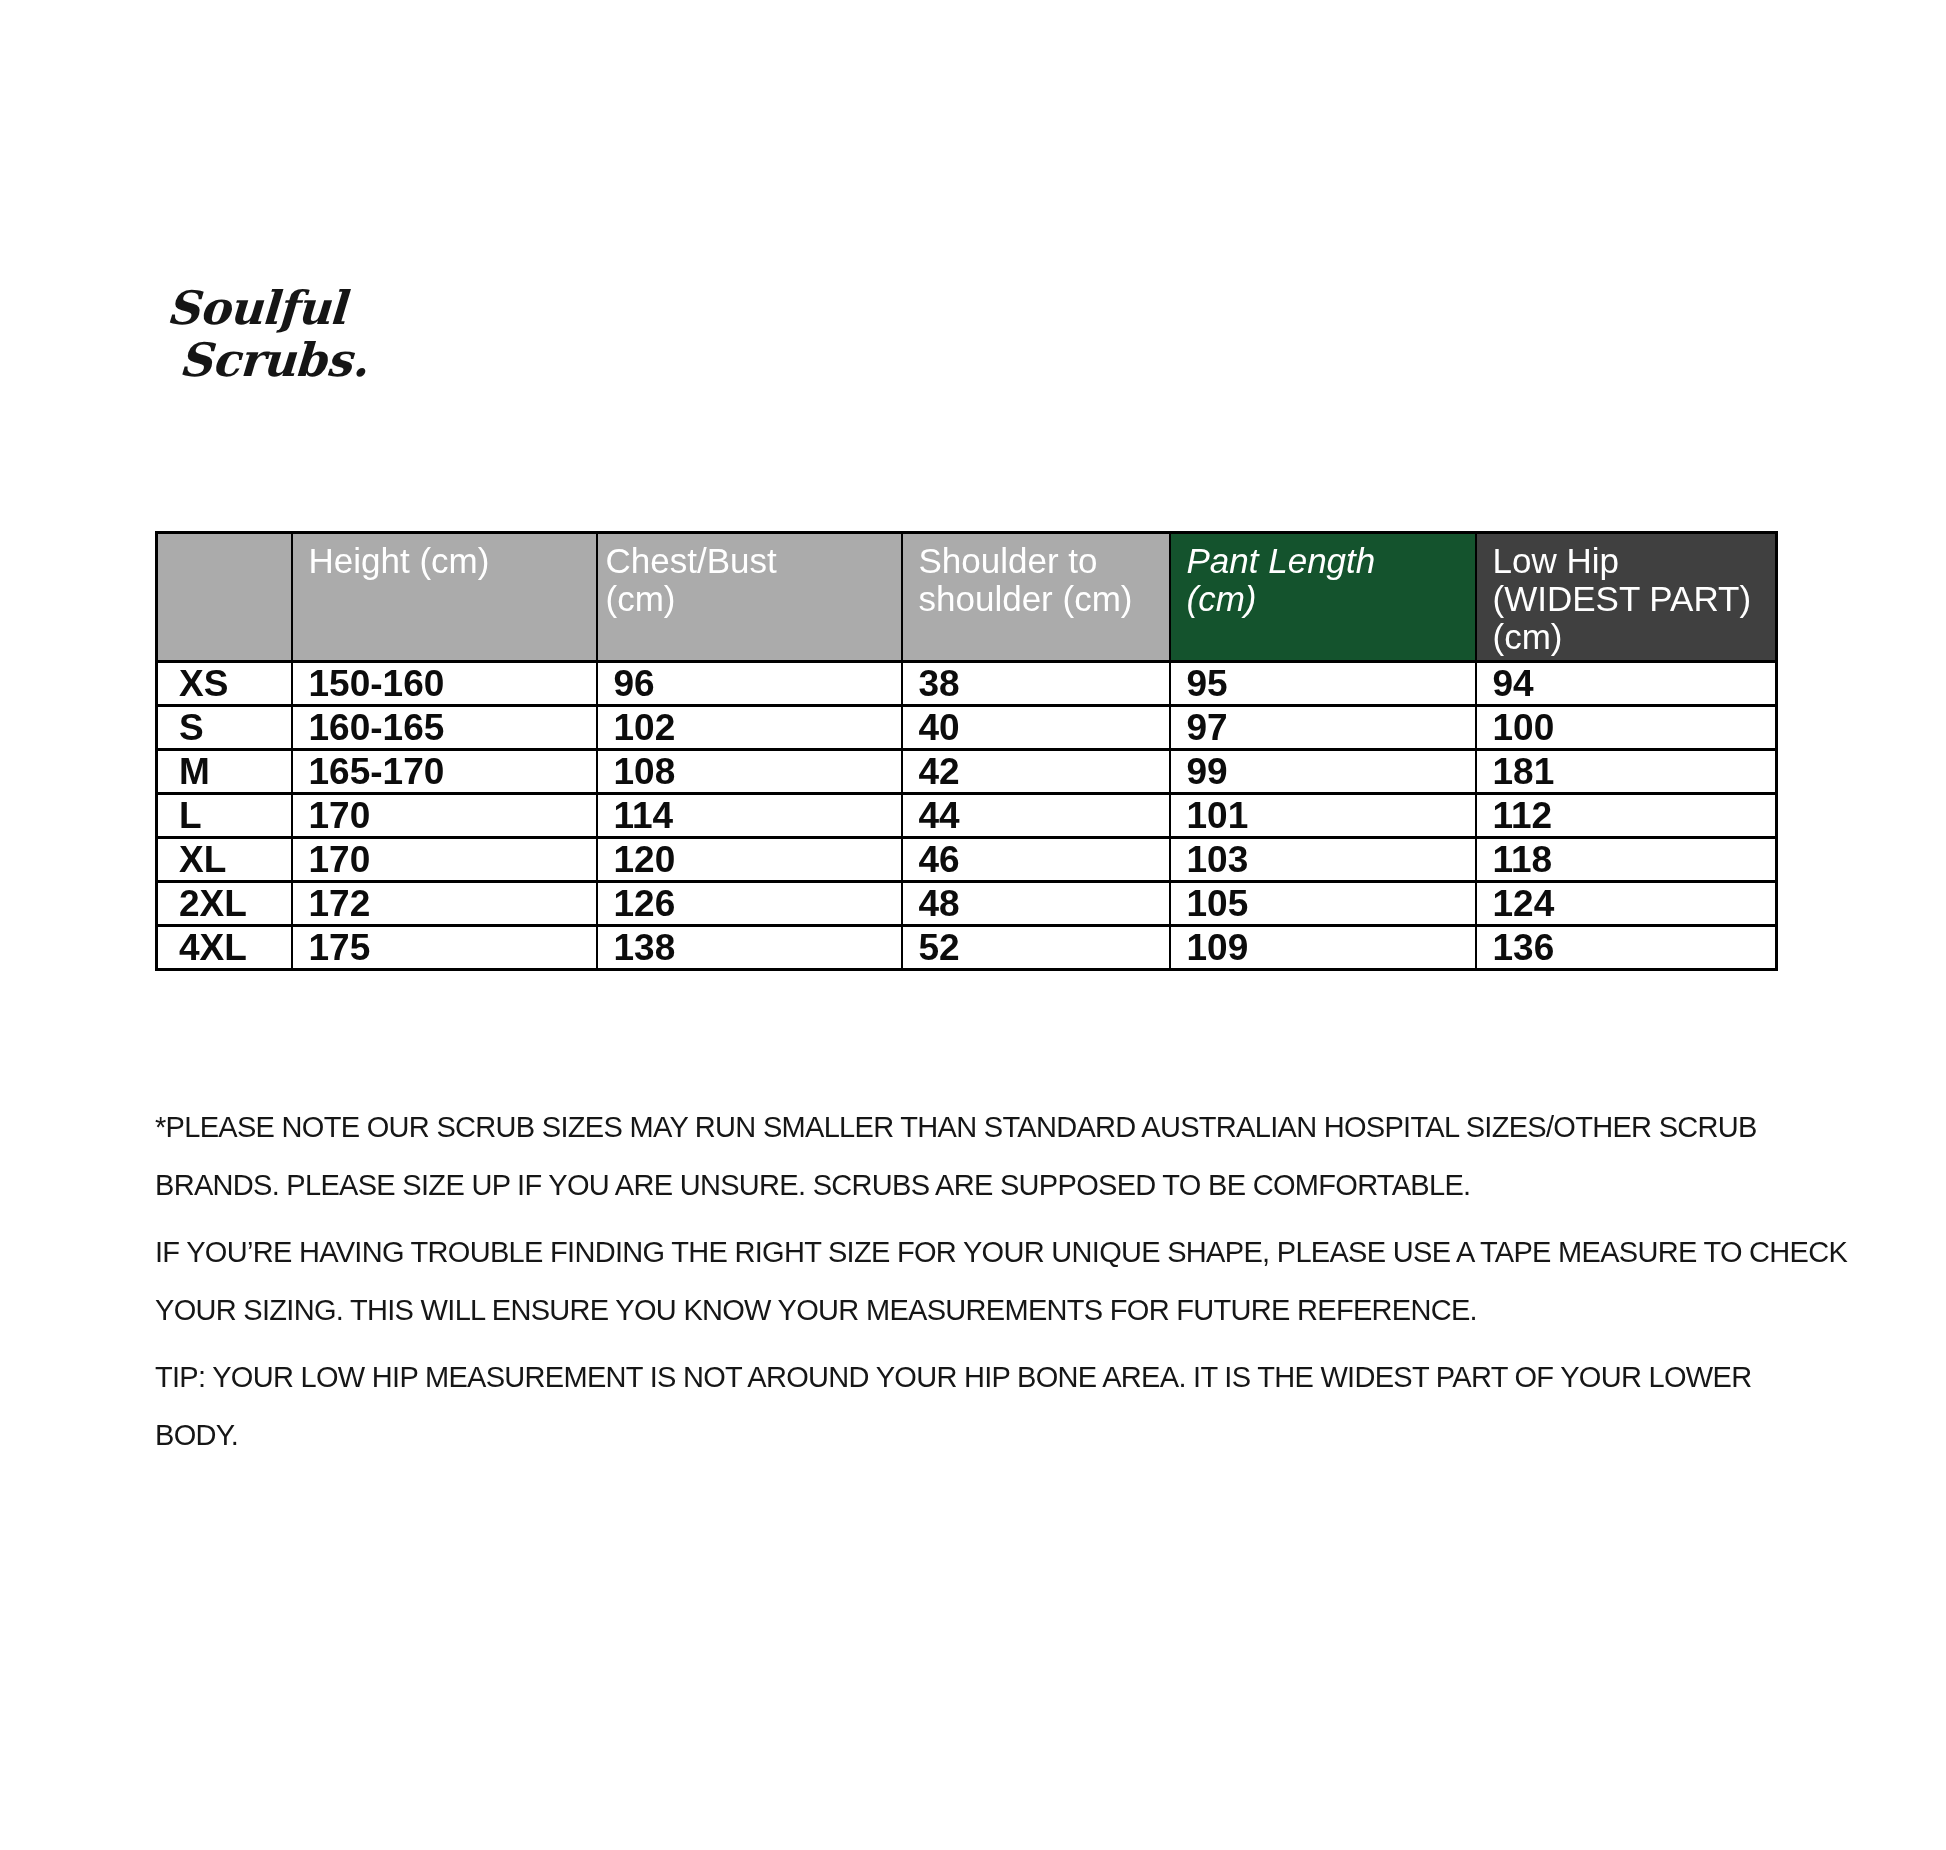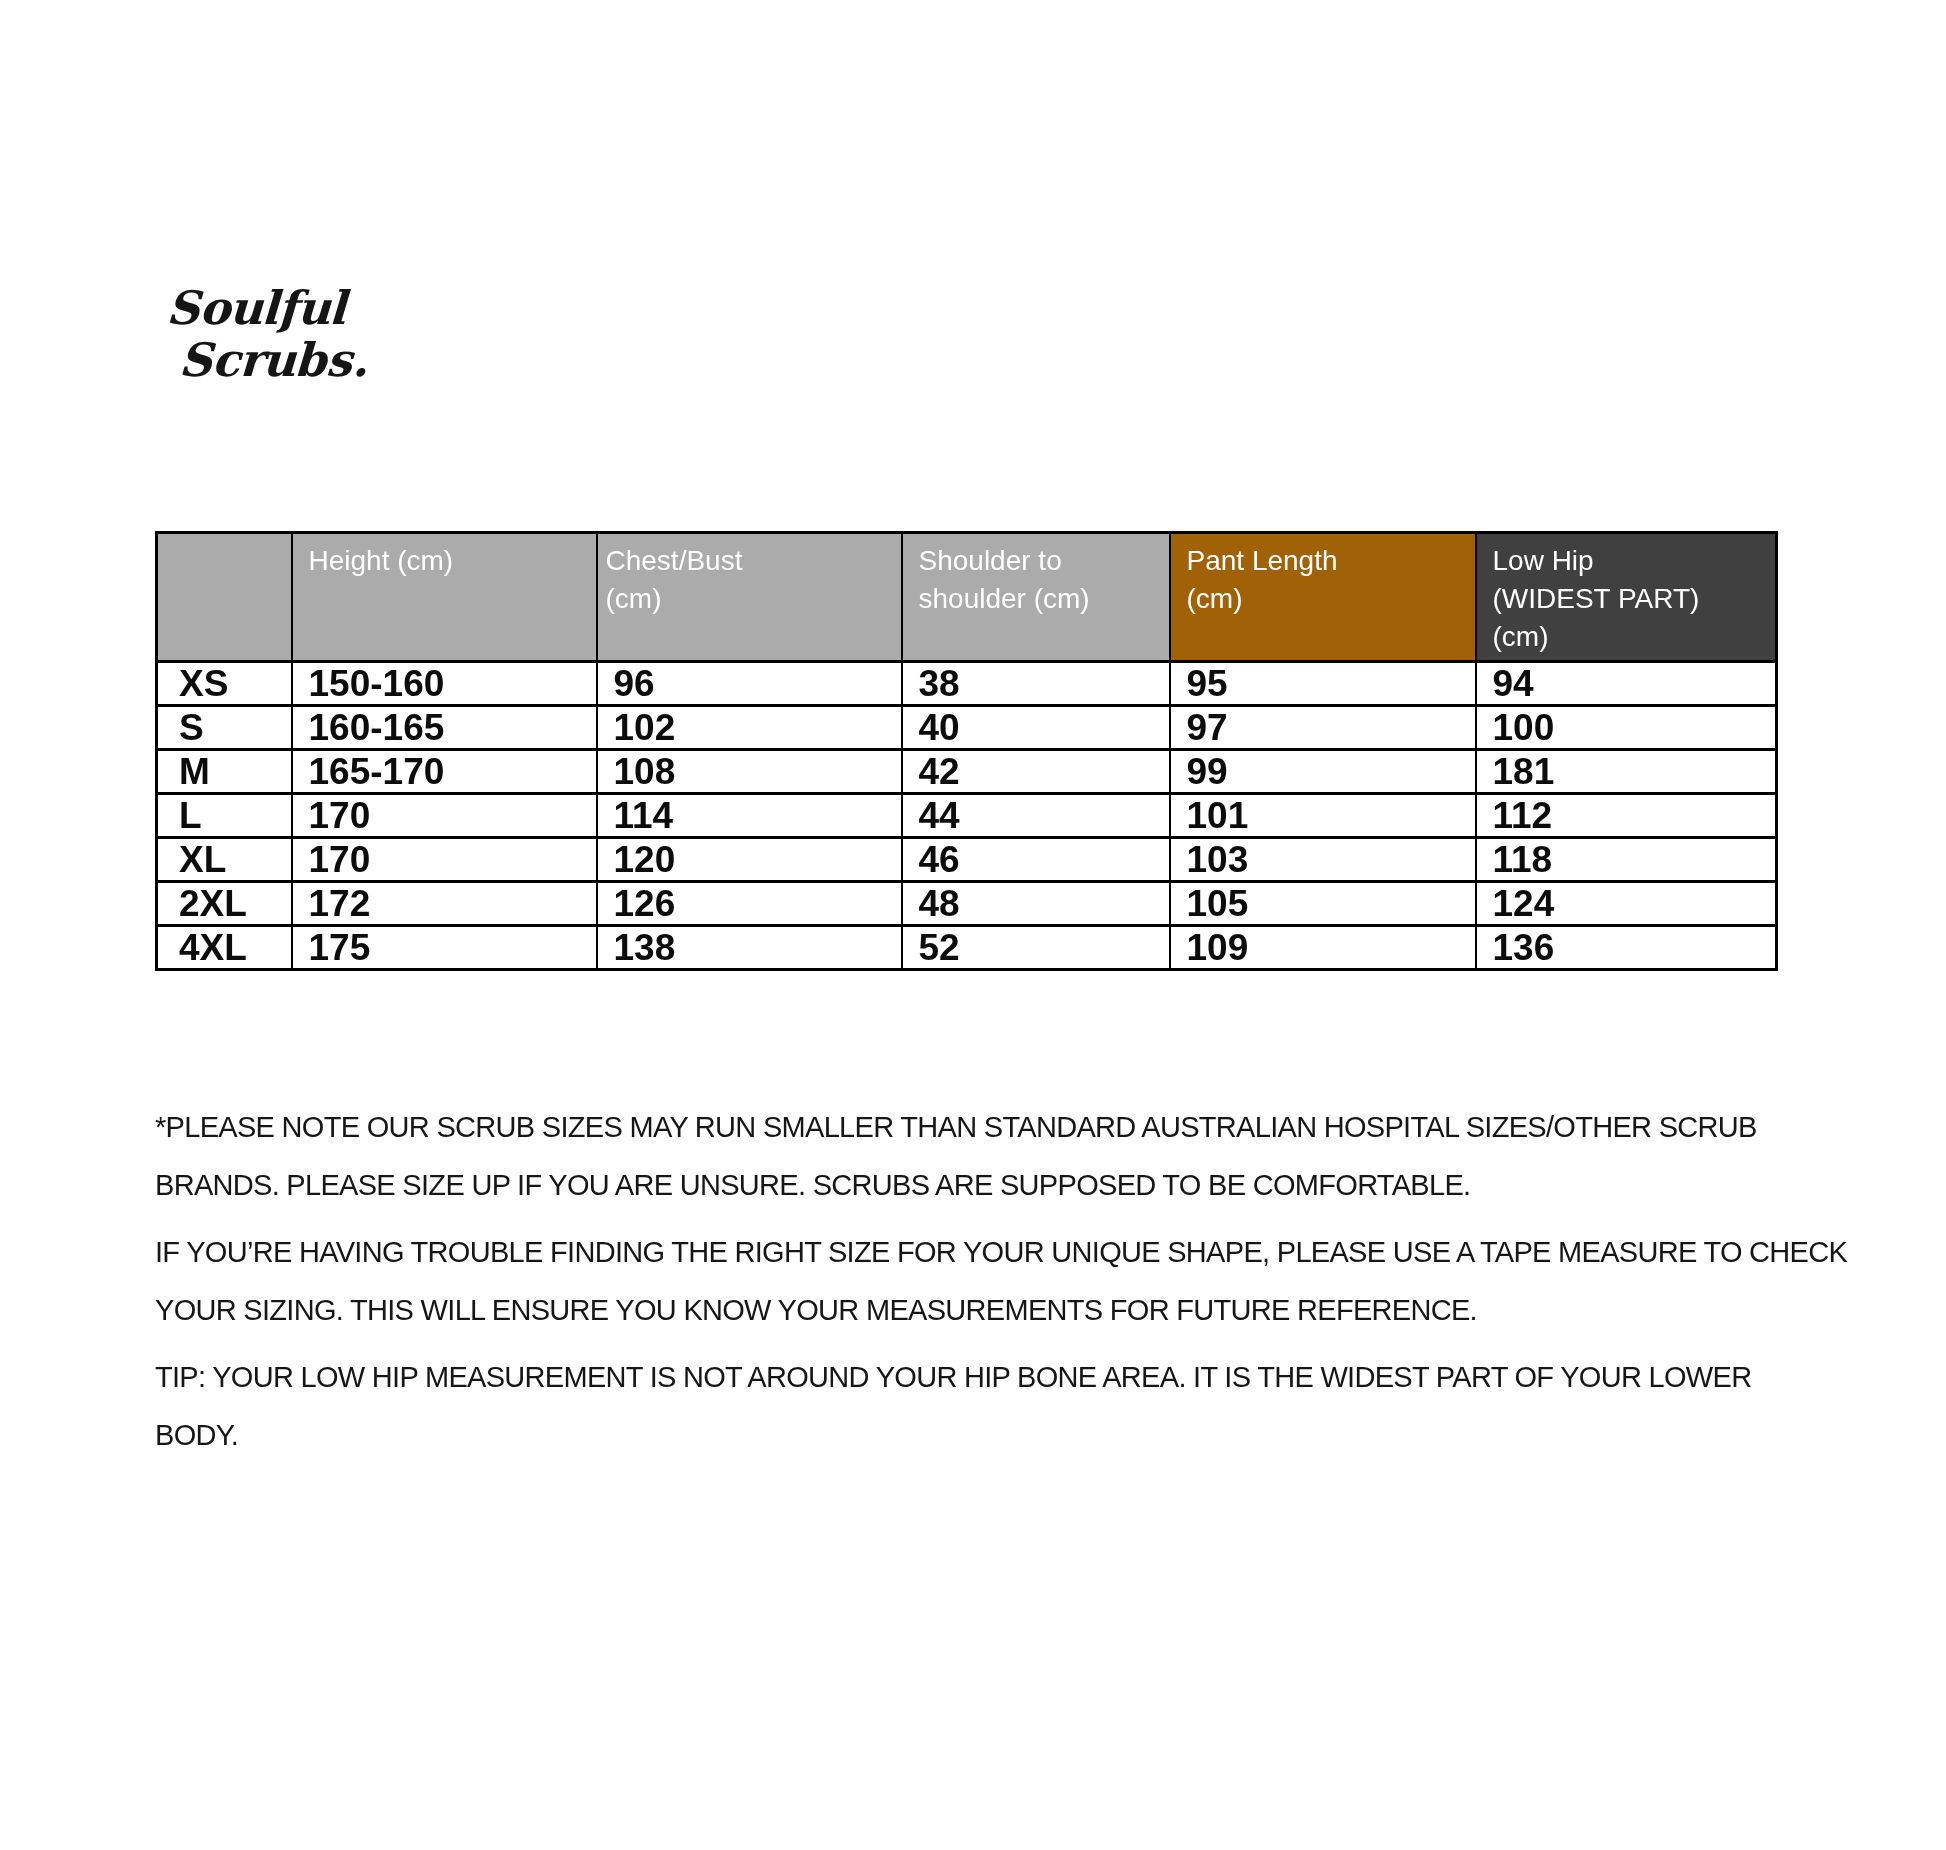--- a/index.html
+++ b/index.html
@@ -48,21 +48,21 @@
   table.size-table th,
   table.size-table td {
     border: 2px solid #000000;
     border-top-width: 3px;
     border-bottom-width: 3px;
   }
   table.size-table thead th {
     background: #ababab;
     color: #ffffff;
     font-weight: normal;
-    font-size: 28px;
+    font-size: 35px;
     line-height: 38px;
     text-align: left;
     vertical-align: top;
     padding: 8px 8px 0 16px;
     height: 118px;
     white-space: pre-line;
   }
   table.size-table tbody tr {
     height: 44px;
     margin-top: 19px;
@@ -114,21 +114,21 @@
     <col style="width:301px">
   </colgroup>
   <thead>
     <tr id="header-row">
         <th style="background: rgb(171, 171, 171); color: rgb(255, 255, 255);"></th>
         <th style="background: rgb(171, 171, 171); color: rgb(255, 255, 255);">Height (cm)</th>
         <th style="background: rgb(171, 171, 171); color: rgb(255, 255, 255); padding-left: 8px;">Chest/Bust
 (cm)</th>
         <th style="background: rgb(171, 171, 171); color: rgb(255, 255, 255);">Shoulder to
 shoulder (cm)</th>
-        <th style="background: #a16207; color: rgb(255, 255, 255);">Pant Length
+        <th style="background: #14532d; color: rgb(255, 255, 255); font-style: italic;">Pant Length
 (cm)</th>
         <th style="background: #404040; color: rgb(255, 255, 255);">Low Hip
 (WIDEST PART)
 (cm)</th>
       </tr>
   </thead>
   <tbody id="table-body">
       <tr>
         <td class="size-cell">XS</td>
         <td>150-160</td>

